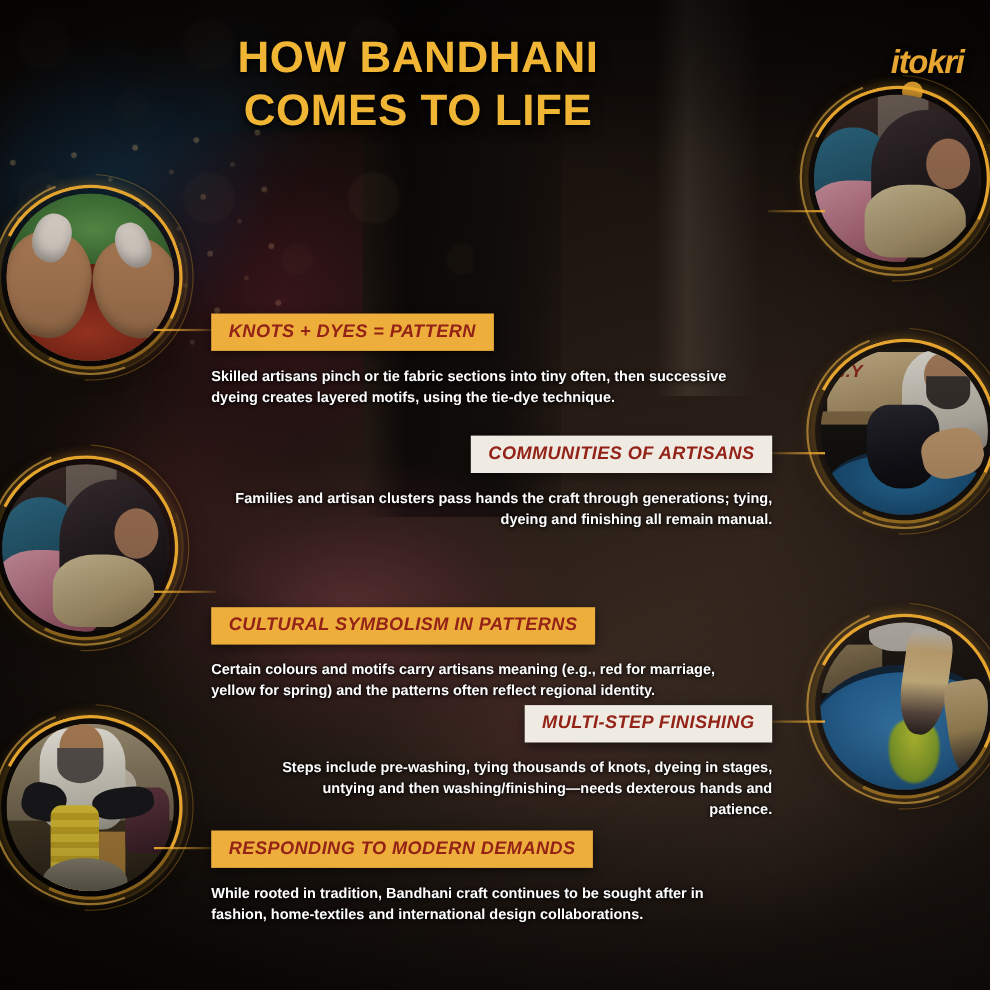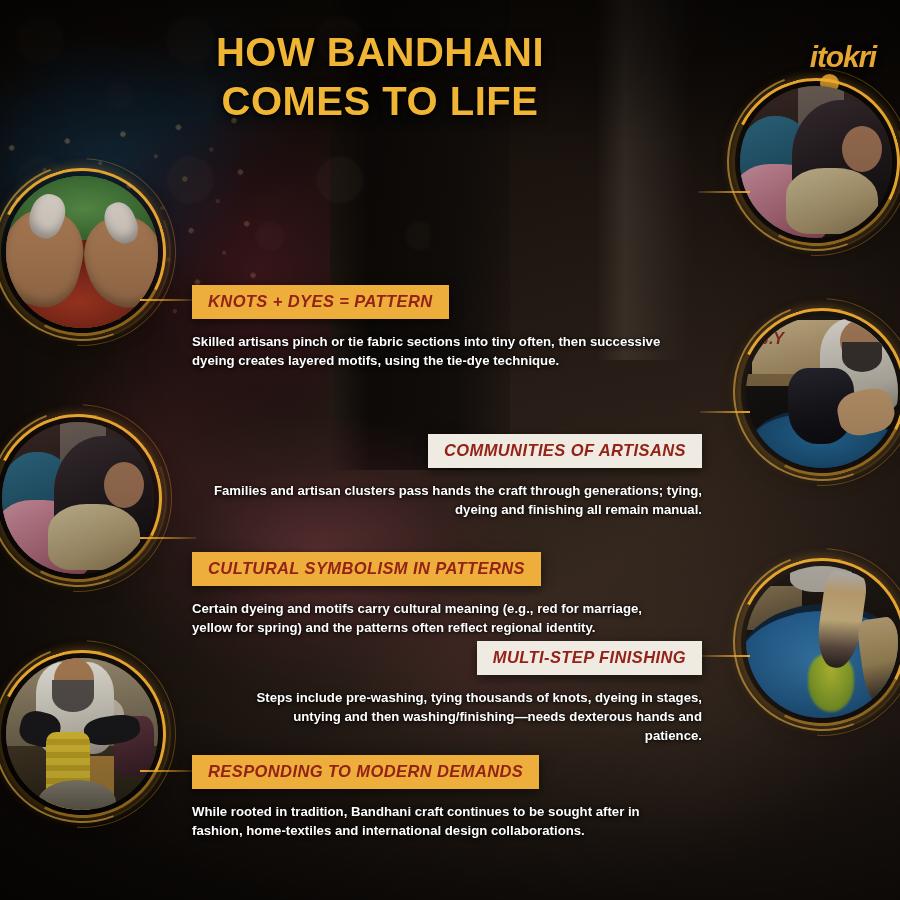--- a/index.html
+++ b/index.html
@@ -360,28 +360,28 @@
   <div class="connector rev" style="left:140px;top:537px;width:56px;"></div>
   <div class="connector" style="left:698px;top:655px;width:52px;"></div>
   <div class="connector rev" style="left:140px;top:770px;width:56px;"></div>
 
 
   <div class="section align-left" style="left:192px;top:285px;width:472px;">
     <div class="label gold">KNOTS + DYES = PATTERN</div>
     <div class="body">Skilled artisans pinch or tie fabric sections into tiny often, then successive dyeing creates layered motifs, using the tie-dye technique.</div>
   </div>
 
-  <div class="section align-right" style="left:200px;top:396px;width:502px;margin-top:38px;">
+  <div class="section align-right" style="left:200px;top:396px;width:502px;">
     <div class="label cream">COMMUNITIES OF ARTISANS</div>
     <div class="body">Families and artisan clusters pass hands the craft through generations; tying, dyeing and finishing all remain manual.</div>
   </div>
 
   <div class="section align-left" style="left:192px;top:552px;width:480px;">
     <div class="label gold">CULTURAL SYMBOLISM IN PATTERNS</div>
-    <div class="body">Certain dyeing and motifs carry cultural meaning (e.g., red for marriage, yellow for spring) and the patterns often reflect regional identity.</div>
+    <div class="body">Certain colours and motifs carry artisans meaning (e.g., red for marriage, yellow for spring) and the patterns often reflect regional identity.</div>
   </div>
 
   <div class="section align-right" style="left:250px;top:641px;width:452px;">
     <div class="label cream">MULTI-STEP FINISHING</div>
     <div class="body">Steps include pre-washing, tying thousands of knots, dyeing in stages, untying and then washing/finishing—needs dexterous hands and patience.</div>
   </div>
 
   <div class="section align-left" style="left:192px;top:755px;width:484px;">
     <div class="label gold">RESPONDING TO MODERN DEMANDS</div>
     <div class="body">While rooted in tradition, Bandhani craft continues to be sought after in fashion, home-textiles and international design collaborations.</div>

